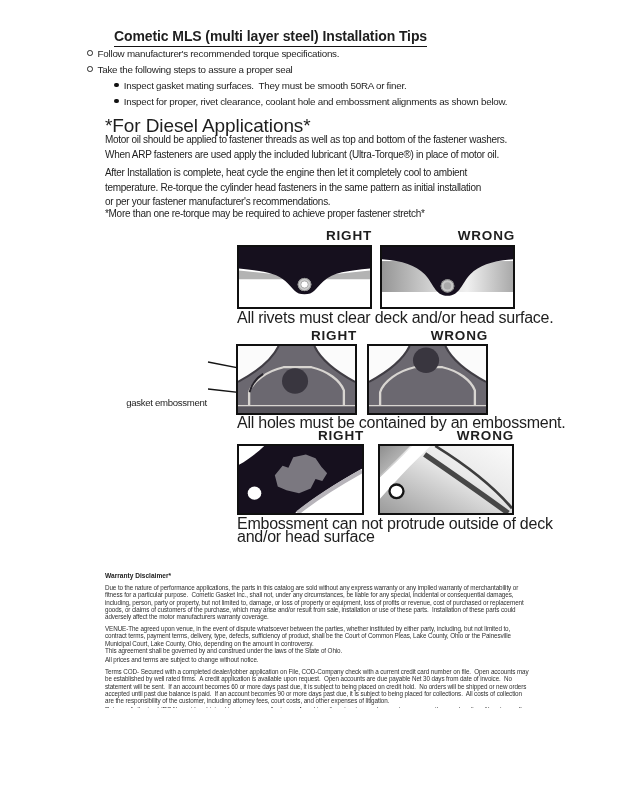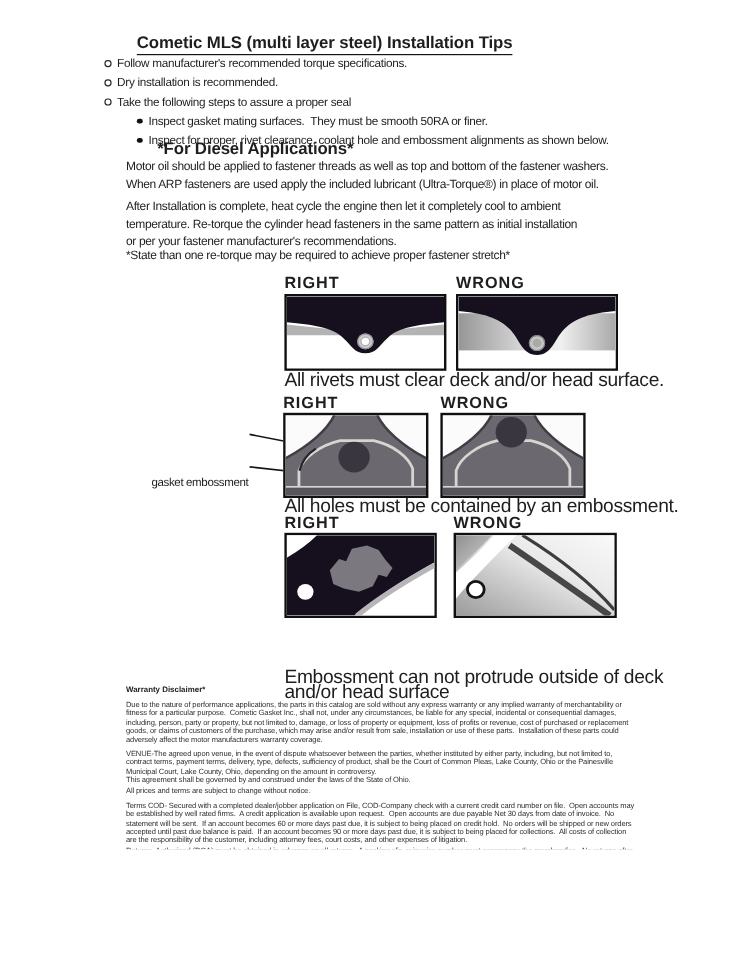--- a/index.html
+++ b/index.html
@@ -11,23 +11,23 @@
   .title {
     font-size:14px; font-weight:700; letter-spacing:-0.1px;
     display:inline-block; border-bottom:1.6px solid #141414; padding-bottom:2px;
     white-space:pre;
   }
   .tip-line { display:flex; align-items:center; height:16px; font-size:9.8px; letter-spacing:-0.25px; white-space:pre; }
   .tip-line .txt { padding-left:5px; }
   .sub { margin-left:27px; }
   .marker-hollow { width:3.6px; height:3.6px; border:1.1px solid #2a2a2a; border-radius:50%; flex:0 0 auto; }
   .marker-solid { width:4.8px; height:4.8px; background:#111; border-radius:50%; flex:0 0 auto; }
-  .h2 { font-size:14px; font-weight:700; letter-spacing:-0.1px; white-space:pre;margin-left:26px; }
+  .h2 { font-size:19px; font-weight:400; letter-spacing:-0.1px; white-space:pre; }
   .para { font-size:10px; line-height:14.6px; letter-spacing:-0.3px; white-space:pre; }
-  .dlabel { font-size:13.5px; font-weight:700; letter-spacing:0.8px; text-align:left; white-space:pre; }
+  .dlabel { font-size:13.5px; font-weight:700; letter-spacing:0.8px; text-align:right; white-space:pre; }
   .dbox { position:absolute; border:2px solid #101010; box-sizing:border-box; background:#fff; }
   .dbox svg { display:block; width:100%; height:100%; }
   .caption { font-size:16px; letter-spacing:-0.25px; line-height:12.5px; white-space:pre; }
   .annot { font-size:9.6px; letter-spacing:-0.3px; text-align:right; white-space:pre; line-height:11px; }
   .legal { font-size:6.3px; line-height:7.3px; letter-spacing:-0.1px; white-space:pre; color:#2f2f2f; }
   .legal-h { font-size:6.6px; font-weight:700; color:#222; white-space:pre; }
   .code { font-size:16px; letter-spacing:0.3px; color:#262626; white-space:pre; }
   .leader { position:absolute; pointer-events:none; }
 </style>
 </head>
@@ -39,43 +39,39 @@
     <span class="title">Cometic MLS (multi layer steel) Installation Tips</span>
   </div>
 
   <div class="abs" style="left:87px; top:45px;">
     <div class="tip-line">
       <span class="marker-hollow"></span>
       <span class="txt">Follow manufacturer's recommended torque specifications.</span>
     </div>
     <div class="tip-line">
       <span class="marker-hollow"></span>
-      <span class="txt">Dry installation is recommended.</span>
-    </div>
-    <div class="tip-line">
-      <span class="marker-hollow"></span>
       <span class="txt">Take the following steps to assure a proper seal</span>
     </div>
     <div class="tip-line sub">
       <span class="marker-solid"></span>
       <span class="txt">Inspect gasket mating surfaces.  They must be smooth 50RA or finer.</span>
     </div>
     <div class="tip-line sub">
       <span class="marker-solid"></span>
       <span class="txt">Inspect for proper, rivet clearance, coolant hole and embossment alignments as shown below.</span>
     </div>
   </div>
 
   <div class="abs h2" style="left:105px; top:115px;">*For Diesel Applications*</div>
   <div class="abs para" style="left:105px; top:133px;">Motor oil should be applied to fastener threads as well as top and bottom of the fastener washers.
 When ARP fasteners are used apply the included lubricant (Ultra-Torque®) in place of motor oil.</div>
   <div class="abs para" style="left:105px; top:166px;">After Installation is complete, heat cycle the engine then let it completely cool to ambient
 temperature. Re-torque the cylinder head fasteners in the same pattern as initial installation
 or per your fastener manufacturer's recommendations.</div>
-  <div class="abs para" style="left:105px; top:207px;">*State than one re-torque may be required to achieve proper fastener stretch*</div>
+  <div class="abs para" style="left:105px; top:207px;">*More than one re-torque may be required to achieve proper fastener stretch*</div>
 
   <div class="abs dlabel" style="left:237px; top:228px; width:135px;">RIGHT</div>
   <div class="abs dlabel" style="left:380px; top:228px; width:135px;">WRONG</div>
 
   <div class="dbox" style="left:237px; top:245px; width:135px; height:64px;">
     <svg viewBox="0 0 135 64" preserveAspectRatio="none">
       <rect width="135" height="64" fill="#ffffff"></rect>
       <polygon points="0,25 55,31 55,34.5 0,34.5" fill="#b3b3b3"></polygon>
       <polygon points="135,25 80,31 80,34.5 135,34.5" fill="#b3b3b3"></polygon>
       <path d="M0,0 H135 V23 C112,25.5 97,27 87,36.5 C78.5,44.5 77,50.5 67.5,50.5 C58,50.5 56.5,44.5 48,36.5 C38,27 23,25.5 0,23 Z" fill="#16101e"></path>
@@ -175,21 +171,21 @@
       </defs>
       <rect width="136" height="71" fill="url(#d3wg)"></rect>
       <path d="M33,0 H52 C33,19 15,38 0,56 V33 C12,22 23,11 33,0 Z" fill="#ffffff"></path>
       <path d="M0,0 H31 C21,11 10,21 0,31 Z" fill="url(#d3wc)"></path>
       <path d="M57,0 C90,21 116,42 136,66" fill="none" stroke="#3d3d3d" stroke-width="2.8"></path>
       <path d="M46,9 C80,33 109,54 132,71" fill="none" stroke="#474747" stroke-width="5.5"></path>
       <circle cx="17" cy="48" r="7.2" fill="#ffffff" stroke="#141414" stroke-width="2.4"></circle>
     </svg>
   </div>
 
-  <div class="abs caption" style="left:237px; top:518px;margin-top:41px;">Embossment can not protrude outside of deck
+  <div class="abs caption" style="left:237px; top:518px;">Embossment can not protrude outside of deck
 and/or head surface</div>
 
   <div class="abs legal-h" style="left:105px; top:572px;">Warranty Disclaimer*</div>
   <div class="abs legal" style="left:105px; top:584px;">Due to the nature of performance applications, the parts in this catalog are sold without any express warranty or any implied warranty of merchantability or
 fitness for a particular purpose.  Cometic Gasket Inc., shall not, under any circumstances, be liable for any special, incidental or consequential damages,
 including, person, party or property, but not limited to, damage, or loss of property or equipment, loss of profits or revenue, cost of purchased or replacement
 goods, or claims of customers of the purchase, which may arise and/or result from sale, installation or use of these parts.  Installation of these parts could
 adversely affect the motor manufacturers warranty coverage.</div>
   <div class="abs legal" style="left:105px; top:625px;">VENUE-The agreed upon venue, in the event of dispute whatsoever between the parties, whether instituted by either party, including, but not limited to,
 contract terms, payment terms, delivery, type, defects, sufficiency of product, shall be the Court of Common Pleas, Lake County, Ohio or the Painesville

